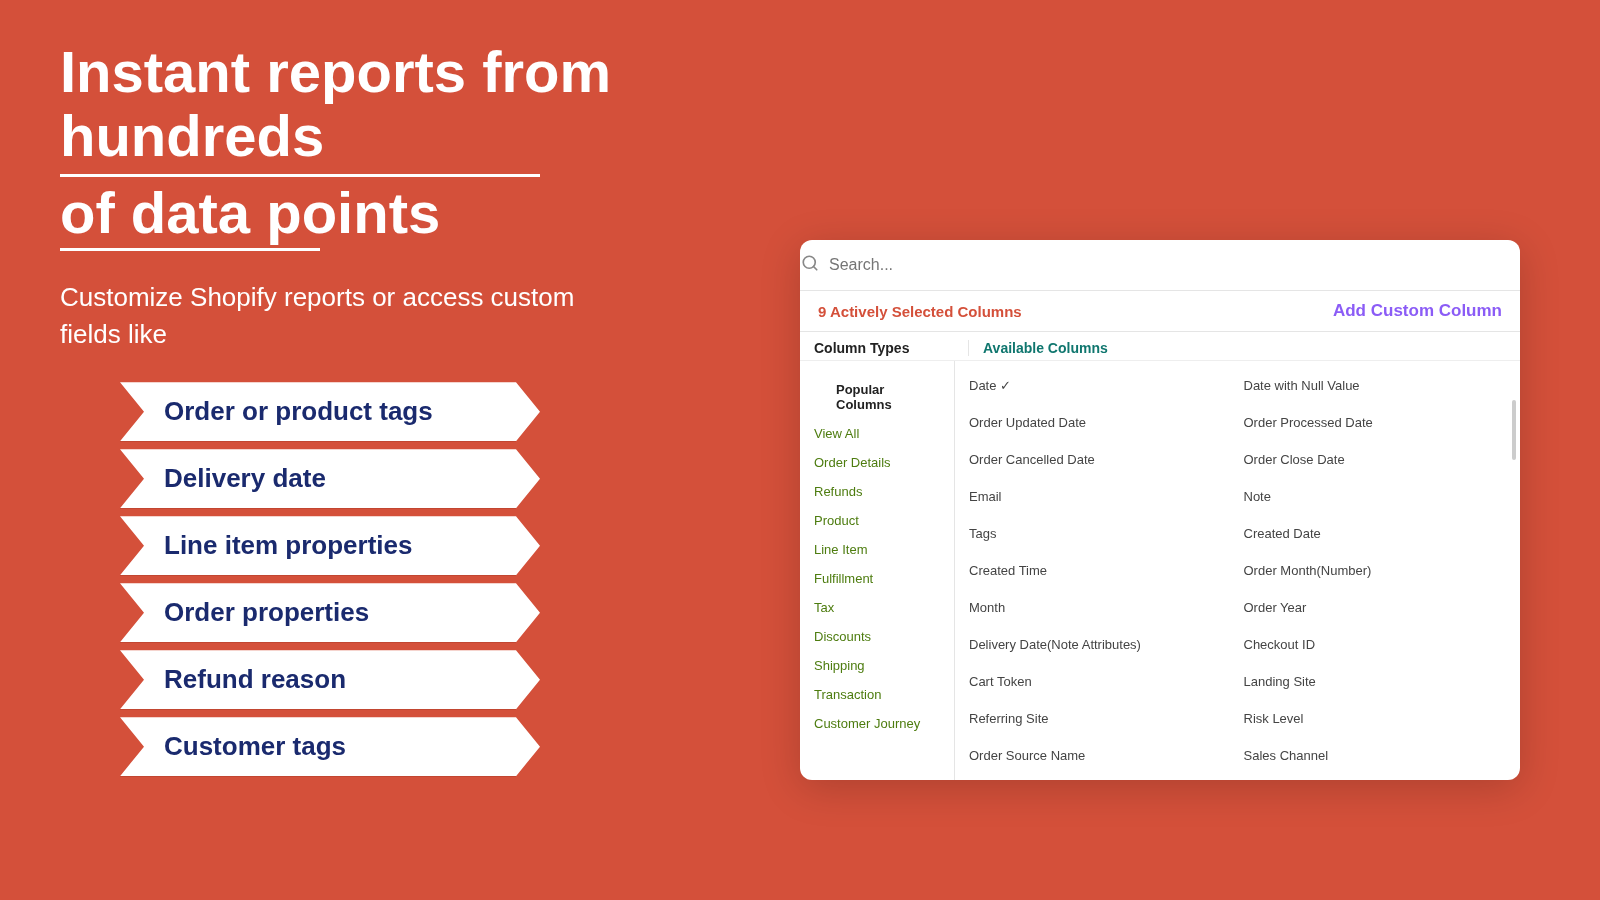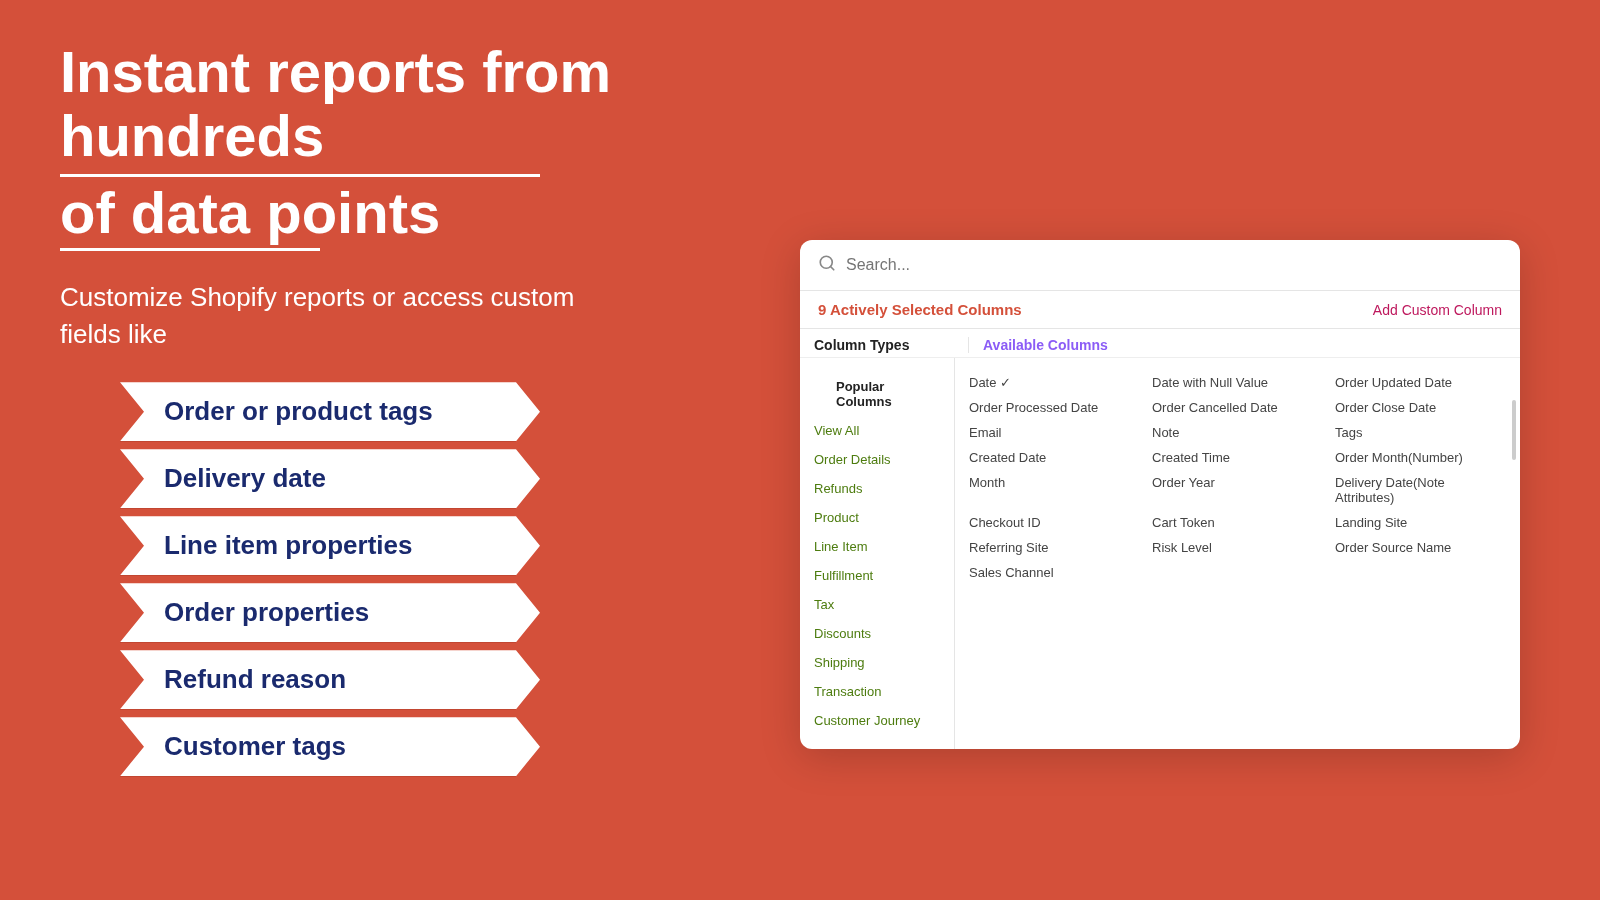--- a/index.html
+++ b/index.html
@@ -113,21 +113,21 @@
       right: 80px;
       width: 720px;
       background: #ffffff;
       border-radius: 12px;
       box-shadow: 0 8px 40px rgba(0,0,0,0.18);
       overflow: hidden;
     }
 
     .search-bar {
       display: flex;
-      padding: 14px 18px;
+      padding: 14px 1px;
       border-bottom: 1px solid #e5e5e5;
       gap: 10px;
     }
     .search-icon-svg {
       color: #888;
       flex-shrink: 0;
     }
     .search-input-field {
       border: none;
       outline: none;
@@ -143,23 +143,23 @@
       align-items: center;
       padding: 10px 18px;
       border-bottom: 1px solid #e5e5e5;
     }
     .selected-count {
       color: #d4503a;
       font-size: 15px;
       font-weight: 600;
     }
     .add-custom {
-      color: #be185d;
-      font-size: 14px;
-      font-weight: 400;
+      color: #8b5cf6;
+      font-size: 17px;
+      font-weight: 700;
       cursor: pointer;
     }
 
     .column-container {
       display: flex;
       min-height: 380px;
     }
 
     
     .col-nav {
@@ -184,22 +184,22 @@
       color: #222;
     }
 
     
     .col-available {
       flex: 1;
       padding: 14px;
     }
     .available-grid {
       display: grid;
-      grid-template-columns: 1fr 1fr 1fr;
-      gap: 4px 12px;
+      grid-template-columns: 1fr 1fr;
+      gap: 16px 12px;
     }
     .avail-item {
       font-size: 13px;
       color: #444;
       padding: 3px 0;
       cursor: pointer;
     }
     .avail-item.checked {
       display: flex;
       align-items: center;
@@ -231,21 +231,21 @@
       font-size: 14px;
       font-weight: 700;
       color: #222;
       flex-shrink: 0;
       border-right: 1px solid #e5e5e5;
       padding-right: 14px;
     }
     .col-avail-header-text {
       font-size: 14px;
       font-weight: 700;
-      color: #8b5cf6;
+      color: #0f766e;
       padding-left: 14px;
     }
   </style>
 </head>
 <body>
 
 <div class="main-container">
 
   <div class="headline">Instant reports from hundreds</div>
   <div class="headline-underline"></div>

